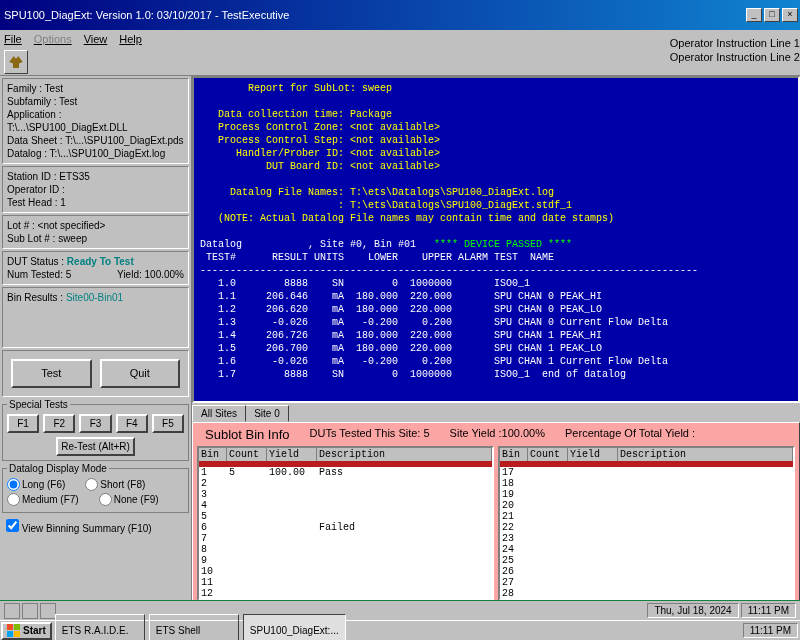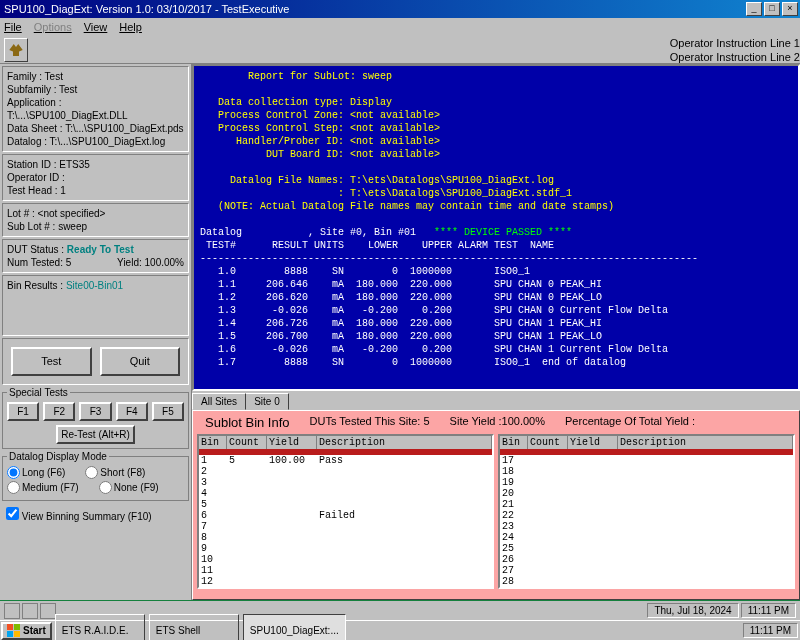--- a/index.html
+++ b/index.html
@@ -1,18 +1,18 @@
 <!DOCTYPE html>
 <html><head>
 <meta charset="utf-8">
 <style>
 * { box-sizing: border-box; margin: 0; padding: 0; }
 body { font-family: "MS Sans Serif", Arial, sans-serif; font-size: 11px; background: #c0c0c0; width: 800px; height: 640px; overflow: hidden; position: relative; }
 
-.titlebar { background: linear-gradient(to right, #000080, #1084d0); color: #fff; height: 18px; display: flex; align-items: center; padding: 0 2px; font-size: 11px; }
+.titlebar { background: linear-gradient(to right, #000080, #1084d0); color: #fff; height: 30px; display: flex; align-items: center; padding: 0 2px; font-size: 11px; }
 .titlebar .title { flex: 1; padding-left: 2px; }
 .titlebar .tbbtn { width: 16px; height: 14px; background: #c0c0c0; border: 1px solid; border-color: #fff #404040 #404040 #fff; margin-left: 2px; font-size: 9px; text-align: center; line-height: 11px; color: #000; }
 
 .menubar { background: #c0c0c0; height: 18px; display: flex; align-items: center; padding-left: 4px; font-size: 11px; gap: 12px; }
 .menubar span { text-decoration: underline; text-decoration-color: #000; }
 .menubar .dim { color: #808080; }
 
 .toolbar { background: #c0c0c0; height: 28px; border-bottom: 1px solid #808080; display: flex; align-items: center; padding-left: 4px; }
 .toolbtn { width: 24px; height: 24px; border: 1px solid; border-color: #fff #404040 #404040 #fff; display: flex; align-items: center; justify-content: center; background: #c0c0c0; }
 .toolbtn svg { width: 18px; height: 18px; }
@@ -163,21 +163,21 @@
       </div>
     </fieldset>
     <div style="padding:4px">
       <label><input type="checkbox" checked="" style=""> <span>View Binning Summary (F10)</span></label>
     </div>
   </div>
 
   <div class="right">
     <div class="terminal"><span class="yel">        Report for SubLot: sweep</span>
 <span></span>
-<span class="yel">   Data collection type: Display</span>
+<span class="yel">   Data collection time: Package</span>
 <span class="yel">   Process Control Zone: &lt;not available&gt;</span>
 <span class="yel">   Process Control Step: &lt;not available&gt;</span>
 <span class="yel">      Handler/Prober ID: &lt;not available&gt;</span>
 <span class="yel">           DUT Board ID: &lt;not available&gt;</span>
 <span></span>
 <span class="yel">     Datalog File Names: T:\ets\Datalogs\SPU100_DiagExt.log</span>
 <span class="yel">                       : T:\ets\Datalogs\SPU100_DiagExt.stdf_1</span>
 <span class="yel">   (NOTE: Actual Datalog File names may contain time and date stamps)</span>
 <span></span>
 <span class="wht">Datalog           , Site #0, Bin #01   </span><span class="grn">**** DEVICE PASSED ****</span>

